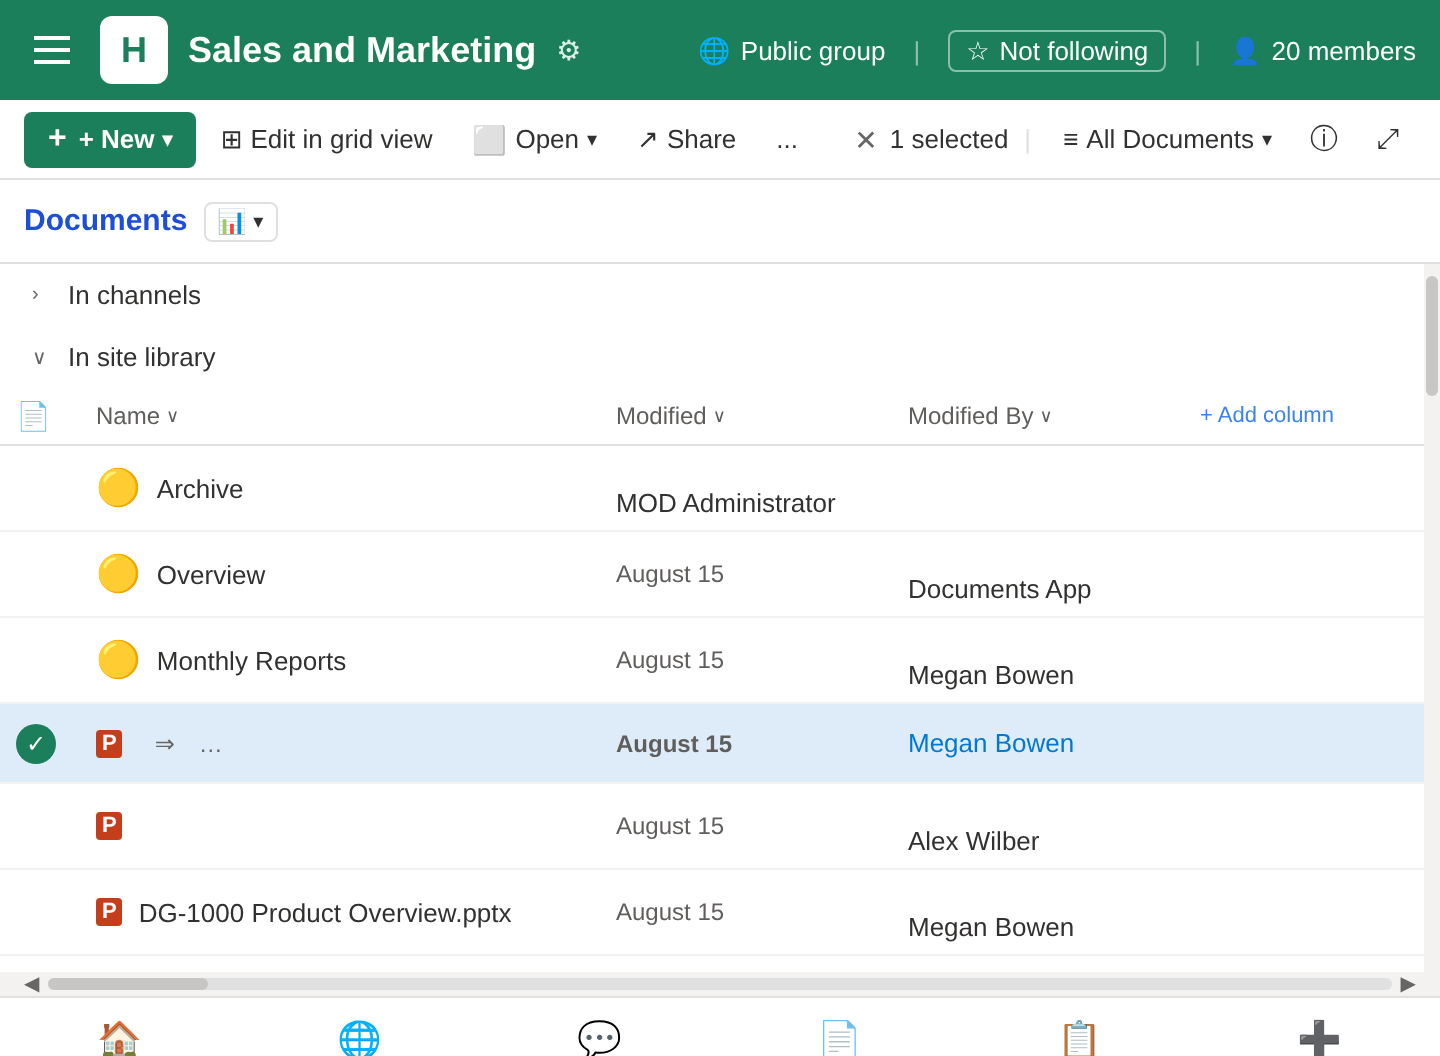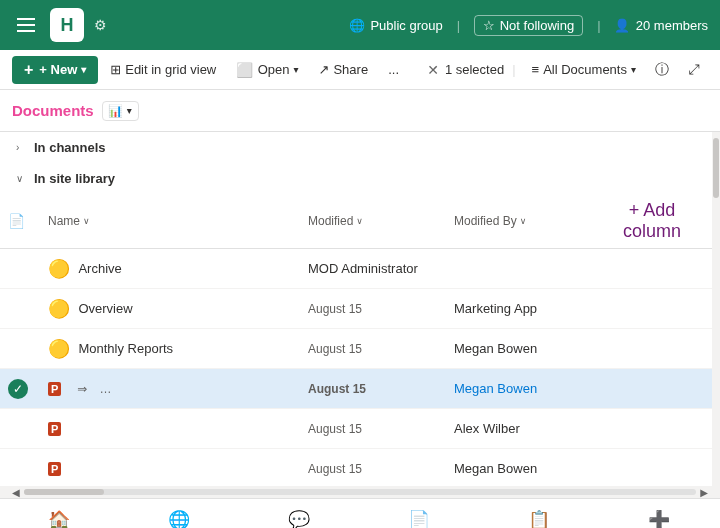--- a/index.html
+++ b/index.html
@@ -130,39 +130,39 @@
     }
 
     
     .docs-header {
       height: 42px;
       display: flex; align-items: center;
       padding: 0 12px;
       gap: 8px;
       border-bottom: 1px solid #e0e0e0;
     }
-    .docs-title { font-size: 15px; font-weight: 600; color: #ec4899; text-align: right; }
+    .docs-title { font-size: 15px; font-weight: 600; color: #1d4ed8; text-align: right; }
     .docs-view-btn {
       display: flex; align-items: center; gap: 3px;
       border: 1px solid #e0e0e0;
       border-radius: 4px;
       padding: 2px 6px;
       cursor: pointer;
       font-size: 12px;
       color: #323130;
     }
     .tree-item {
       display: flex; align-items: center; gap: 6px;
       padding: 8px 16px;
       cursor: pointer;
       font-size: 13px;
       color: #323130;
     }
     .tree-chevron { font-size: 10px; color: #666; width: 12px; }
-    .tree-label { font-size: 13px; font-weight: 700; }
+    .tree-label { font-size: 13px; font-weight: 400; }
 
     
     .table-container { padding: 0; }
     .table-header {
       display: grid;
       grid-template-columns: 40px 260px 1fr 1fr 120px;
       padding: 6px 0;
       border-bottom: 1px solid #e0e0e0;
       color: #605e5c;
       font-size: 12px;
@@ -177,39 +177,39 @@
       grid-template-columns: 40px 260px 1fr 1fr 120px;
       border-bottom: 1px solid #f3f2f1;
       align-items: center;
       min-height: 40px;
     }
     .table-row.selected { background: #deecf9; }
     .table-cell { padding: 6px 8px; font-size: 13px; color: #323130; }
     .table-cell.name-cell { display: flex; align-items: center; gap: 8px; }
     .table-cell.modified { color: #605e5c; font-size: 12px; }
     .table-cell.modified-by { color: #0078d4; font-size: 13px; }
-    .table-cell.modified-by.plain { color: #323130; }
+    .table-cell.modified-by.plain { color: #323130; margin-top: 15px; }
 
     .folder-icon { font-size: 18px; color: #f4b942; }
     .file-icon-ppt { font-size: 16px; color: #c43e1c; }
 
     .row-check {
       width: 20px; height: 20px;
       border-radius: 50%;
       background: #1a7f5a;
       display: flex; align-items: center; justify-content: center;
       color: white;
       font-size: 12px;
     }
     .row-icon-placeholder { width: 20px; }
     .row-actions { display: flex; gap: 4px; align-items: center; }
     .row-action-btn { font-size: 12px; color: #666; cursor: pointer; padding: 2px 4px; }
 
     
-    .add-column { color: #701a75; font-size: 18px; cursor: pointer; display: flex; align-items: center; gap: 4px; text-align: center; }
+    .add-column { color: #3b82f6; font-size: 11px; cursor: pointer; display: flex; align-items: center; gap: 4px; text-align: center; }
 
     
     .bottom-nav {
       height: 42px;
       background: #fff;
       border-top: 1px solid #e0e0e0;
       display: flex;
       align-items: center;
       justify-content: space-around;
     }
@@ -249,20 +249,21 @@
 </head>
 <body>
 
 <div class="header">
   <div class="header-hamburger">
     <span></span>
       <span></span>
       <span></span>
   </div>
   <div class="header-logo">H</div>
+  <span class="header-title">Sales and Marketing</span>
   <span class="header-settings-icon">⚙</span>
   <div class="header-spacer"></div>
   <div class="header-public-group">
     <span>🌐</span>
     <span>Public group</span>
   </div>
   <span class="header-divider">|</span>
   <div class="header-not-following">
     <span>☆</span>
     <span>Not following</span>
@@ -367,21 +368,21 @@
         <div class="table-cell"></div>
       </div>
 
       <div class="table-row">
         <div class="table-cell"></div>
         <div class="table-cell name-cell">
           <span class="folder-icon">🟡</span>
           <span>Overview</span>
         </div>
         <div class="table-cell modified">August 15</div>
-        <div class="table-cell modified-by plain">Marketing App</div>
+        <div class="table-cell modified-by plain">Documents App</div>
         <div class="table-cell"></div>
       </div>
 
       <div class="table-row">
         <div class="table-cell"></div>
         <div class="table-cell name-cell">
           <span class="folder-icon">🟡</span>
           <span>Monthly Reports</span>
         </div>
         <div class="table-cell modified">August 15</div>
@@ -412,20 +413,21 @@
         </div>
         <div class="table-cell modified">August 15</div>
         <div class="table-cell modified-by plain">Alex Wilber</div>
         <div class="table-cell"></div>
       </div>
 
       <div class="table-row">
         <div class="table-cell"></div>
         <div class="table-cell name-cell">
           <span class="file-icon-ppt" style="background:#c43e1c; color:white; font-size:11px; padding:1px 3px; border-radius:2px; font-weight:bold;">P</span>
+          <span>DG-1000 Product Overview.pptx</span>
         </div>
         <div class="table-cell modified">August 15</div>
         <div class="table-cell modified-by plain">Megan Bowen</div>
         <div class="table-cell"></div>
       </div>
 
       <div class="table-row">
         <div class="table-cell"></div>
         <div class="table-cell name-cell">
           <span style="background:#2b579a; color:white; font-size:11px; padding:1px 3px; border-radius:2px; font-weight:bold;">W</span>

